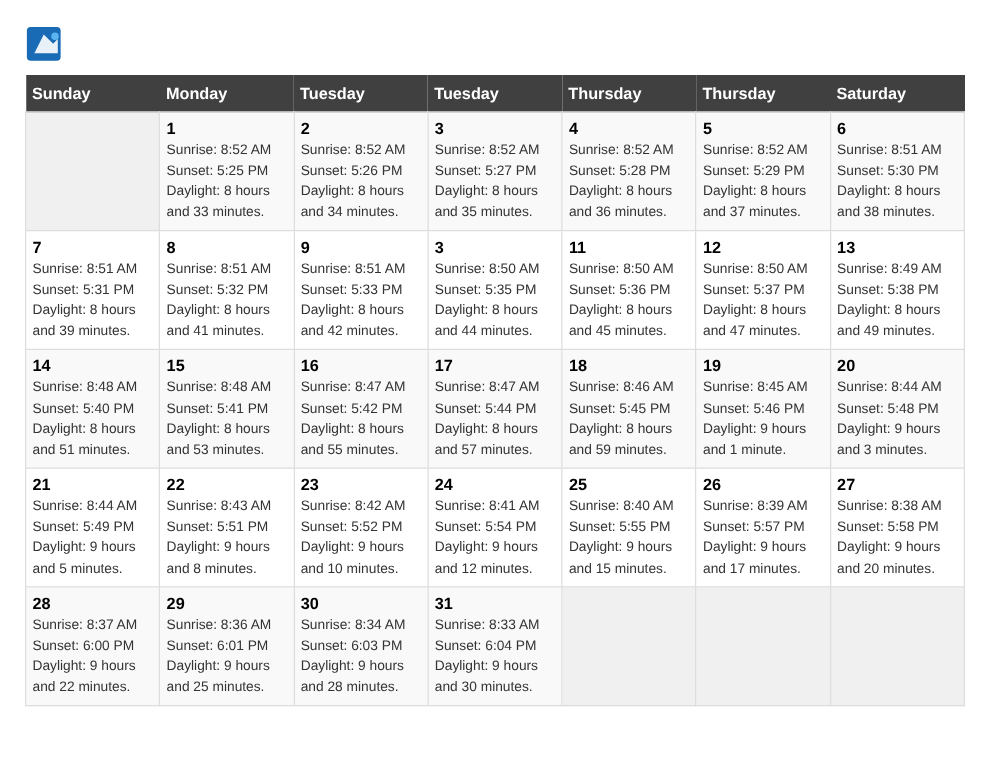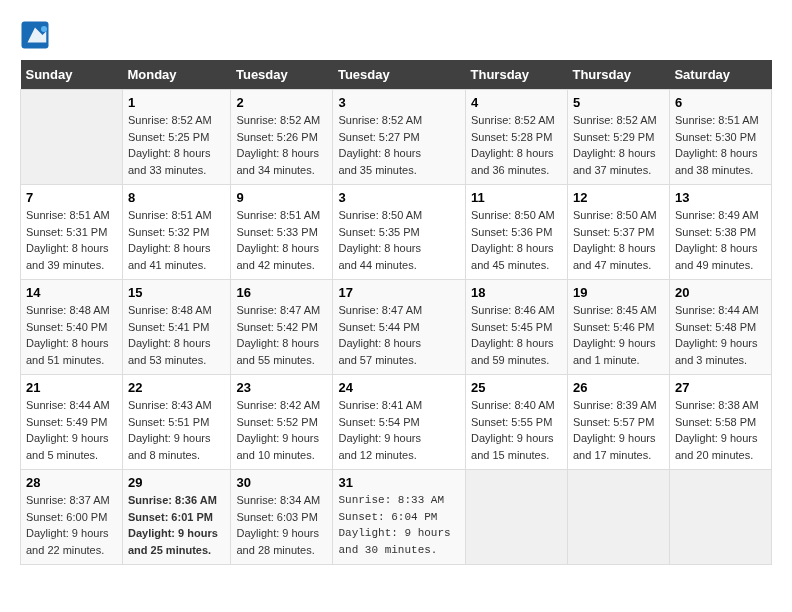--- a/index.html
+++ b/index.html
@@ -327,35 +327,35 @@
       <tr>
         <td>
           <span class="day-num">28</span>
           <div class="day-info" style="white-space: pre-line;">Sunrise: 8:37 AM
 Sunset: 6:00 PM
 Daylight: 9 hours
 and 22 minutes.</div>
         </td>
         <td>
           <span class="day-num">29</span>
-          <div class="day-info" style="white-space: pre-line; font-weight: bold;">Sunrise: 8:36 AM
+          <div class="day-info" style="white-space: pre-line;">Sunrise: 8:36 AM
 Sunset: 6:01 PM
 Daylight: 9 hours
 and 25 minutes.</div>
         </td>
         <td>
           <span class="day-num">30</span>
           <div class="day-info" style="white-space: pre-line;">Sunrise: 8:34 AM
 Sunset: 6:03 PM
 Daylight: 9 hours
 and 28 minutes.</div>
         </td>
         <td>
           <span class="day-num">31</span>
-          <div class="day-info" style="white-space: pre-line; font-family: Liberation Mono, monospace;">Sunrise: 8:33 AM
+          <div class="day-info" style="white-space: pre-line;">Sunrise: 8:33 AM
 Sunset: 6:04 PM
 Daylight: 9 hours
 and 30 minutes.</div>
         </td>
         <td class="empty-cell"></td>
         <td class="empty-cell"></td>
         <td class="empty-cell"></td>
       </tr>
     </tbody>
 </table>

